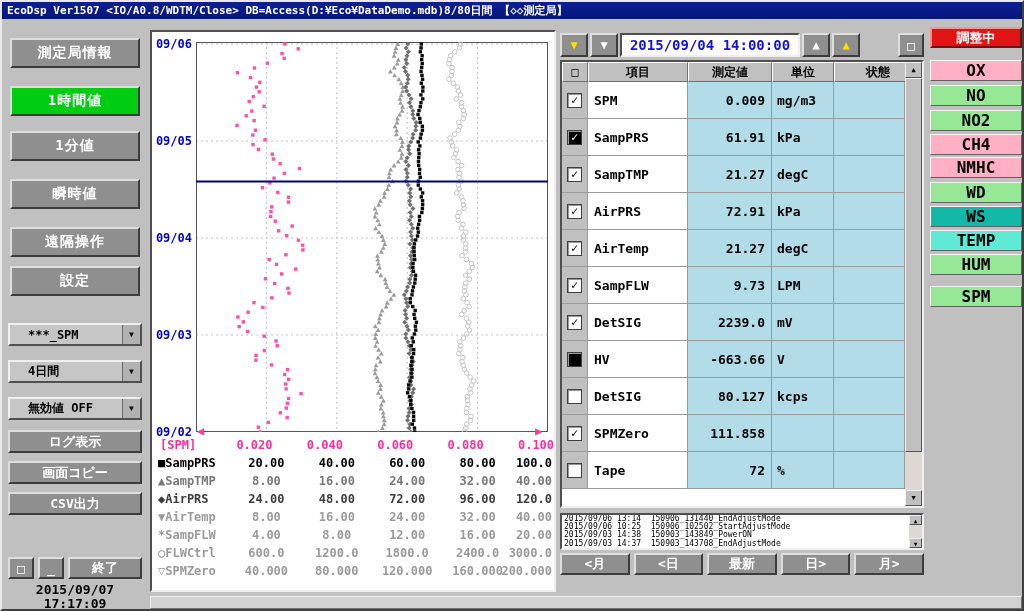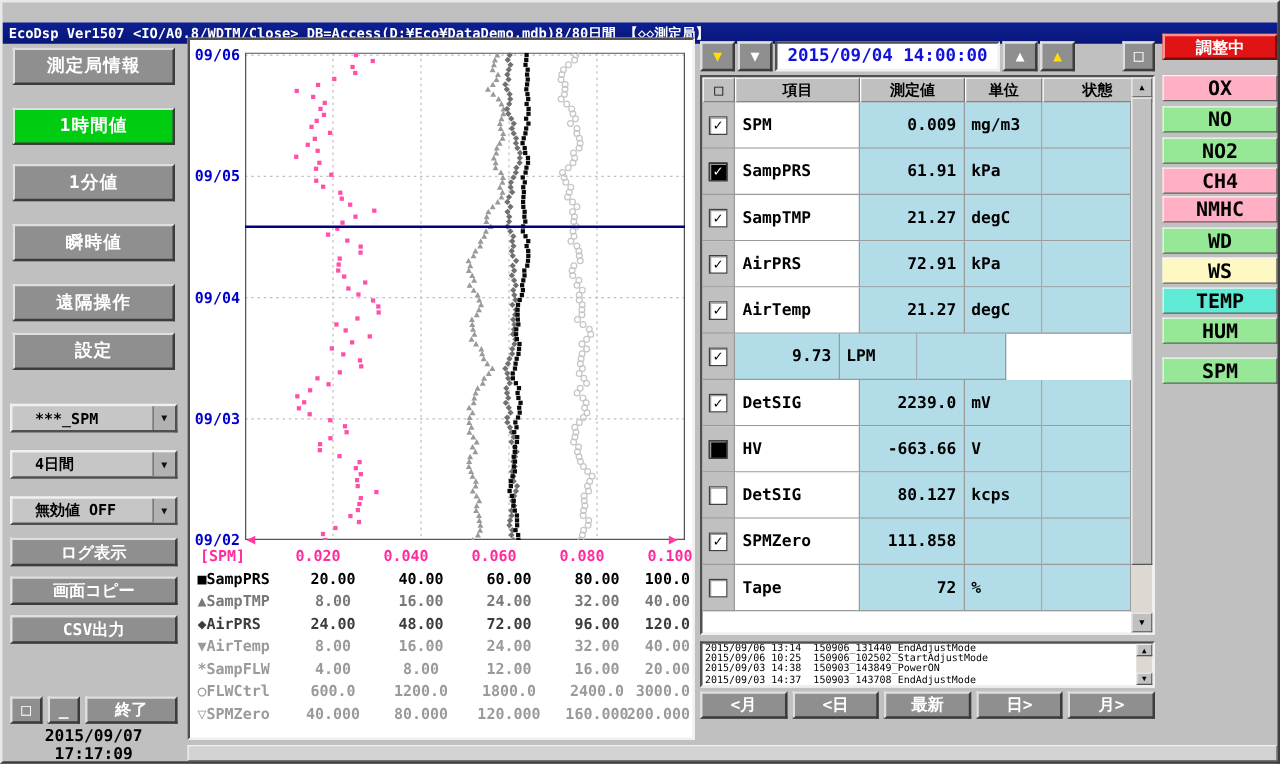--- a/index.html
+++ b/index.html
@@ -5,21 +5,21 @@
   html,body{margin:0;padding:0;}
   body{
     width:1024px;height:611px;position:relative;overflow:hidden;
     background:#c0c0c0;
     font-family:"DejaVu Sans Mono","DejaVu Sans",monospace;
   }
   .frame{position:absolute;inset:0;border-top:2px solid #e8e8e8;border-left:2px solid #e8e8e8;
     border-bottom:2px solid #404040;border-right:2px solid #404040;pointer-events:none;z-index:50;}
   .titlebar{position:absolute;left:2px;top:2px;width:1020px;height:17px;
     background:linear-gradient(180deg,#0d1f93,#081678);color:#fff;font-size:11px;font-weight:bold;
-    line-height:17px;padding-left:5px;white-space:nowrap;overflow:hidden;box-sizing:border-box;margin-top:16px;}
+    line-height:17px;padding-left:5px;white-space:nowrap;overflow:hidden;box-sizing:border-box;}
   
   .side-btn{position:absolute;left:10px;width:130px;height:30px;background:#8f8f8f;color:#fff;
     font-size:14px;font-weight:bold;display:flex;align-items:center;justify-content:center;
     border-top:2px solid #dedede;border-left:2px solid #dedede;border-bottom:2px solid #3c3c3c;border-right:2px solid #3c3c3c;
     box-sizing:border-box;letter-spacing:1px;white-space:nowrap;}
   .side-btn.active{background:#00cc11;}
   .side-select{position:absolute;left:8px;width:134px;height:23px;background:#c6c6c6;
     border-top:2px solid #f0f0f0;border-left:2px solid #f0f0f0;border-bottom:2px solid #505050;border-right:2px solid #505050;
     box-sizing:border-box;display:flex;align-items:center;}
   .sel-val{flex:1;font-size:12px;font-weight:bold;color:#000;padding-left:18px;white-space:nowrap;overflow:hidden;}
@@ -762,20 +762,21 @@
         </div>
         <div class="tc c-item">AirTemp</div>
         <div class="tc c-val">21.27</div>
         <div class="tc c-unit">degC</div>
         <div class="tc c-status"></div>
       </div>
       <div class="trow">
         <div class="tc c-chk">
           <div class="chk">✓</div>
         </div>
+        <div class="tc c-item">SampFLW</div>
         <div class="tc c-val">9.73</div>
         <div class="tc c-unit">LPM</div>
         <div class="tc c-status"></div>
       </div>
       <div class="trow">
         <div class="tc c-chk">
           <div class="chk">✓</div>
         </div>
         <div class="tc c-item">DetSIG</div>
         <div class="tc c-val">2239.0</div>
@@ -848,21 +849,21 @@
 </div>
 
 <div class="adjust-btn">調整中</div>
 <div id="statuscol">
     <div class="status-item" style="top: 60px; background: rgb(255, 176, 196);">OX</div>
     <div class="status-item" style="top: 85px; background: rgb(150, 232, 150);">NO</div>
     <div class="status-item" style="top: 110px; background: rgb(150, 232, 150);">NO2</div>
     <div class="status-item" style="top: 134px; background: rgb(255, 176, 196);">CH4</div>
     <div class="status-item" style="top: 157px; background: rgb(255, 176, 196);">NMHC</div>
     <div class="status-item" style="top: 182px; background: rgb(150, 232, 150);">WD</div>
-    <div class="status-item" style="top: 206px; background: #fef9c3;">WS</div>
+    <div class="status-item" style="top: 206px; background: #14b8a6;">WS</div>
     <div class="status-item" style="top: 230px; background: #5eead4;">TEMP</div>
     <div class="status-item" style="top: 254px; background: rgb(150, 232, 150);">HUM</div>
     <div class="status-item" style="top: 286px; background: rgb(150, 232, 150);">SPM</div>
   </div>
 
 <div class="bottom-scroll"></div>
 
 <div class="frame"></div>
 
 </body></html>

